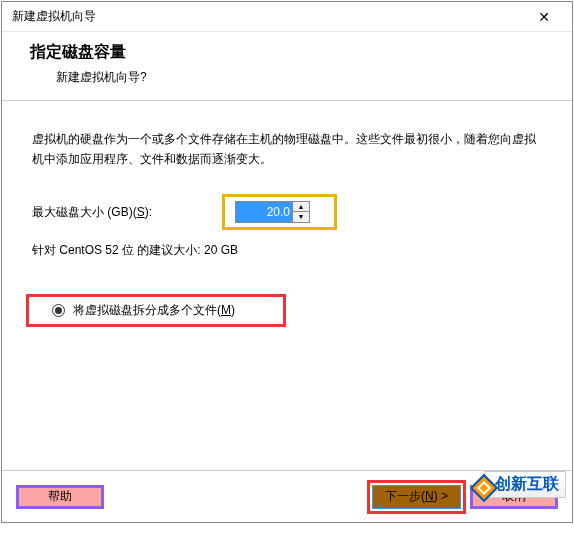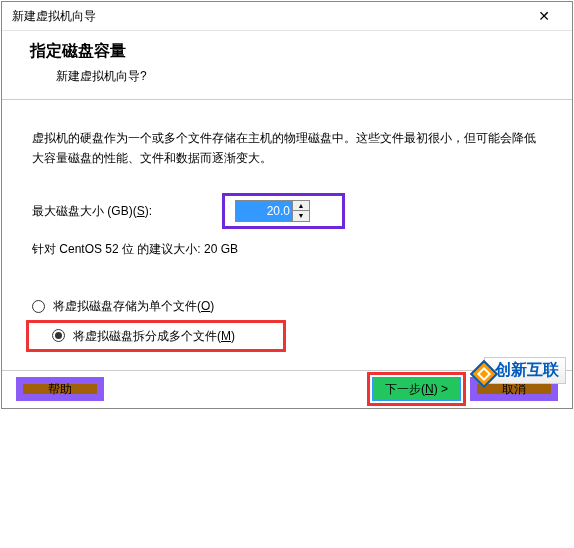--- a/index.html
+++ b/index.html
@@ -10,21 +10,21 @@
     background: #fff;
     color: #000;
     width: 574px;
     height: 548px;
     position: relative;
     overflow: hidden;
   }
   .window {
     border: 1px solid #888;
     width: 572px;
-    height: 408px;
+    height: 522px;
     background: #fff;
     display: flex;
     flex-direction: column;
     margin: 1px;
   }
   .titlebar {
     height: 30px;
     display: flex;
     align-items: center;
     justify-content: space-between;
@@ -62,22 +62,22 @@
     line-height: 1.7;
   }
   .desc { margin-bottom: 24px; }
   .size-row {
     display: flex;
     align-items: center;
     margin-bottom: 10px;
   }
   .size-label { width: 190px; }
   .spinner-wrap {
-    border: 3px solid #6d28d9;
-    padding: 4px 32px 4px 10px;
+    border: 3px solid #eab308;
+    padding: 4px 24px 4px 10px;
     display: flex;
     align-items: flex-start;
   }
   .spinner {
     display: flex;
     border: 1px solid #888;
     height: 22px;
   }
   .spinner input {
     border: none;
@@ -148,39 +148,39 @@
     height: 52px;
     border-top: 1px solid #ccc;
     display: flex;
     align-items: center;
     padding: 0 14px;
     position: relative;
   }
   .btn {
     height: 24px;
     min-width: 88px;
-    border: 7px solid #8b5cf6;
-    background: #a16207;
+    border: 3px solid #8b5cf6;
+    background: #fca5a5;
     font-size: 12px;
     display: flex;
     align-items: center;
     justify-content: center;
     padding: 0 12px;
     cursor: pointer;
   }
   .btn-help { margin-right: auto; }
   .btn-back { margin-left: auto; }
   .btn-next-wrap {
     border: 3px solid #e33;
     padding: 2px;
     margin: 0 4px;
   }
   .btn-next {
     border: 1px solid #3399ff;
-    background: #22c55e;
+    background: #a16207;
   }
   .badge {
     position: absolute;
     right: 6px;
     bottom: 24px;
     display: flex;
     align-items: flex-end;
     font-size: 16px;
     color: #005bbb;
     pointer-events: none;
@@ -223,43 +223,39 @@
     </div>
   </div>
 
   <div class="header">
     <div class="header-title">指定磁盘容量</div>
     <div class="header-sub">新建虚拟机向导?</div>
   </div>
 
   <div class="content">
 
-    <div class="desc">虚拟机的硬盘作为一个或多个文件存储在主机的物理磁盘中。这些文件最初很小，但可能会降低大容量磁盘的性能、文件和数据而逐渐变大。</div>
+    <div class="desc">虚拟机的硬盘作为一个或多个文件存储在主机的物理磁盘中。这些文件最初很小，随着您向虚拟机中添加应用程序、文件和数据而逐渐变大。</div>
 
     <div class="size-row">
       <span class="size-label">最大磁盘大小 (GB)(<u>S</u>):</span>
       <div class="spinner-wrap">
         <div class="spinner">
           <input type="text" value="20.0" style="">
           <div class="spinner-btns">
             <div class="sp-btn">▲</div>
             <div class="sp-btn">▼</div>
           </div>
         </div>
       </div>
     </div>
 
     <div class="recommend">针对 CentOS 52 位 的建议大小: 20 GB</div>
 
     <div class="radio-group">
 
-      <div class="radio-row">
-        <span class="radio-circle"></span>
-        <span class="radio-label">将虚拟磁盘存储为单个文件(<u>O</u>)</span>
-      </div>
 
       <div class="radio-row boxed">
         <span class="radio-circle">
           <span class="radio-dot"></span>
         </span>
         <span class="radio-label">将虚拟磁盘拆分成多个文件(<u>M</u>)</span>
       </div>
 
     </div>
 

